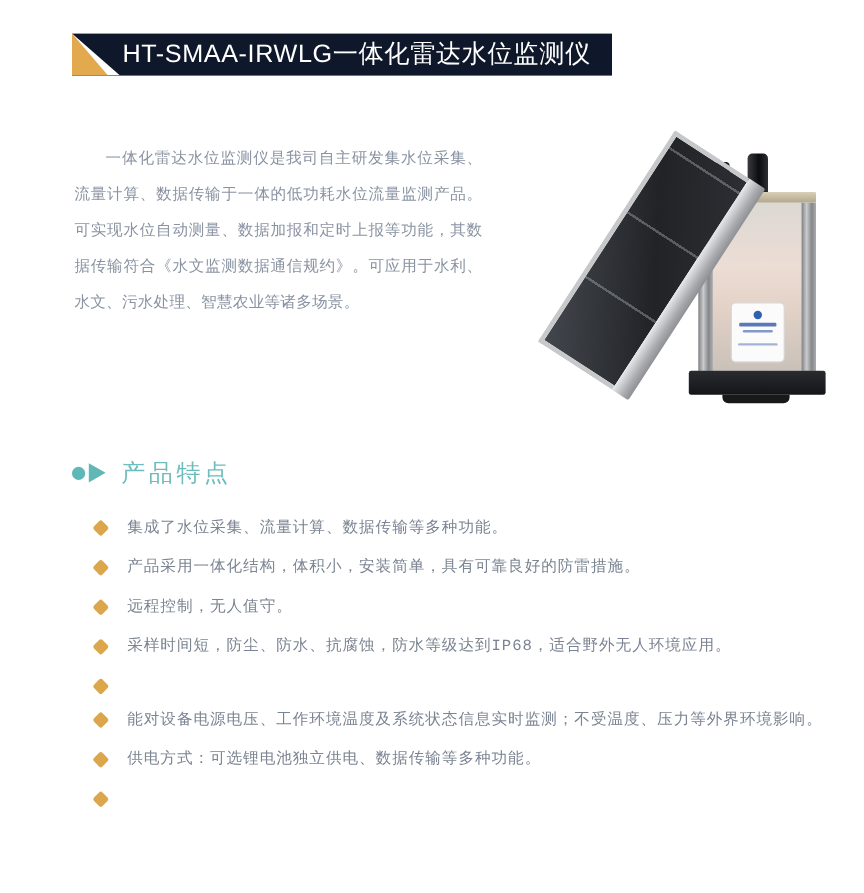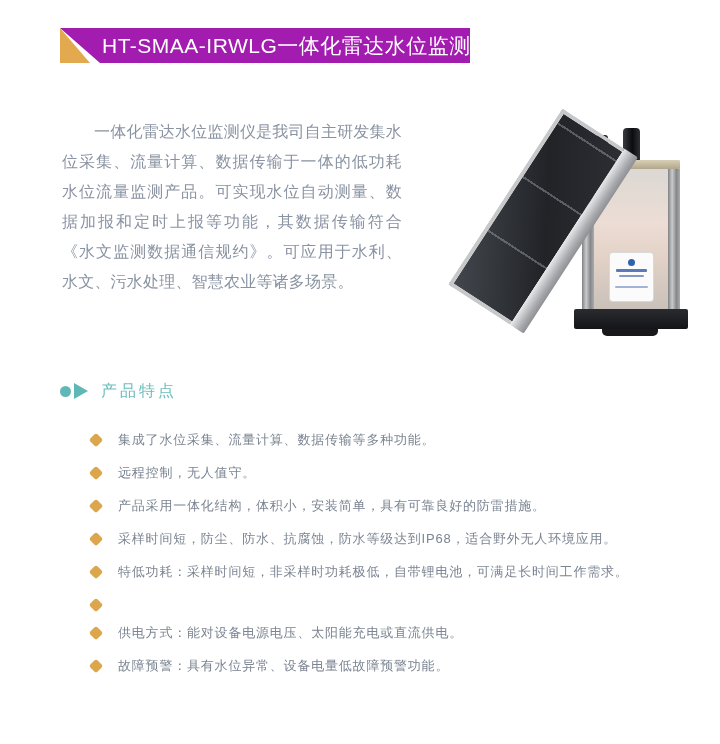--- a/index.html
+++ b/index.html
@@ -4,41 +4,41 @@
 <style>
   html,body { margin:0; padding:0; }
   body {
     width:720px; height:744px; position:relative; overflow:hidden;
     background:#ffffff;
     font-family:"Liberation Sans","DejaVu Sans",sans-serif;
   }
 
   
   .banner {
-    position:absolute; left:60px; top:28px; width:410px; height:35px;
-    background:#a21caf;
+    position:absolute; left:60px; top:28px; width:450px; height:35px;
+    background:#0f172a;
   }
   .banner::before { 
     content:""; position:absolute; left:0; top:0; width:40px; height:100%;
     background:#ffffff; clip-path:polygon(0 0,100% 100%,0 100%);
   }
   .banner::after { 
     content:""; position:absolute; left:0; top:0; width:30px; height:100%;
     background:#e2a94e; clip-path:polygon(0 0,100% 100%,0 100%);
   }
   .banner h1 {
     margin:0; padding-left:42px; line-height:35px;
     font-size:21px; font-weight:400; color:#ffffff; letter-spacing:0.5px;
     white-space:nowrap; position:relative; z-index:1;
   }
 
   
   .intro {
     position:absolute; left:62px; top:117px; width:340px;
-    color:#8a93a2; font-size:16px; line-height:30px;
+    color:#8a93a2; font-size:13px; line-height:30px;
     text-align:justify; letter-spacing:0.2px;
   }
   .intro p { margin:0; text-indent:2em; }
 
   
   .photo { position:absolute; left:430px; top:94px; width:260px; height:240px; }
 
   .dev-top {
     position:absolute; left:108px; top:50px; width:102px; height:9px;
     background:linear-gradient(180deg,#d8cfb6,#b1a78c); border-radius:1px;
@@ -104,26 +104,26 @@
   .marker .dot {
     position:absolute; left:0; top:3px; width:11px; height:11px;
     border-radius:50%; background:#5fb8b6;
   }
   .marker .arr {
     position:absolute; left:14px; top:0; width:0; height:0;
     border-top:8.5px solid transparent; border-bottom:8.5px solid transparent;
     border-left:14px solid #5fb8b6;
   }
   .features-header h2 {
-    margin:0; font-size:16px; font-weight:400; color:#6cbdbb; letter-spacing:3px;
+    margin:0; font-size:20px; font-weight:400; color:#6cbdbb; letter-spacing:3px;
   }
 
   .feature-list {
-    position:absolute; left:88px; top:430px; width:615px;
-    list-style:none; margin:0; padding:0;
+    position:absolute; left:76px; top:430px; width:615px;
+    list-style:none; margin:0; padding:0;font-family:Liberation Mono, monospace;
   }
   .feature-list li {
     display:flex; align-items:flex-start; margin-bottom:13px;
     color:#7b8492; font-size:13px; line-height:20px; letter-spacing:0.8px;
   }
   .diamond {
     flex:0 0 auto; width:10px; height:10px; background:#dca64d;
     transform:rotate(45deg); border-radius:2px; margin:5px 17px 0 3px;
   }
 </style>
@@ -166,38 +166,37 @@
   <h2>产品特点</h2>
 </div>
 
 <ul class="feature-list">
   <li>
       <span class="diamond"></span>
       <span class="ftext">集成了水位采集、流量计算、数据传输等多种功能。</span>
     </li>
   <li>
       <span class="diamond"></span>
+      <span class="ftext">产品采用一体化结构，体积小，安装简单，具有可靠良好的防雷措施。</span>
+    </li>
+  <li>
+      <span class="diamond"></span>
       <span class="ftext">远程控制，无人值守。</span>
     </li>
   <li>
       <span class="diamond"></span>
-      <span class="ftext">产品采用一体化结构，体积小，安装简单，具有可靠良好的防雷措施。</span>
-    </li>
-  <li>
-      <span class="diamond"></span>
       <span class="ftext">采样时间短，防尘、防水、抗腐蚀，防水等级达到IP68，适合野外无人环境应用。</span>
     </li>
   <li>
       <span class="diamond"></span>
-      <span class="ftext">特低功耗：采样时间短，非采样时功耗极低，自带锂电池，可满足长时间工作需求。</span>
-    </li>
-  <li>
-      <span class="diamond"></span>
-    </li>
-  <li>
-      <span class="diamond"></span>
-      <span class="ftext">供电方式：能对设备电源电压、太阳能充电或直流供电。</span>
-    </li>
-  <li>
-      <span class="diamond"></span>
-      <span class="ftext">故障预警：具有水位异常、设备电量低故障预警功能。</span>
+    </li>
+  <li>
+      <span class="diamond"></span>
+      <span class="ftext">能对设备电源电压、工作环境温度及系统状态信息实时监测；不受温度、压力等外界环境影响。</span>
+    </li>
+  <li>
+      <span class="diamond"></span>
+      <span class="ftext">供电方式：可选锂电池独立供电、数据传输等多种功能。</span>
+    </li>
+  <li>
+      <span class="diamond"></span>
     </li>
 </ul>
 
 </body></html>

